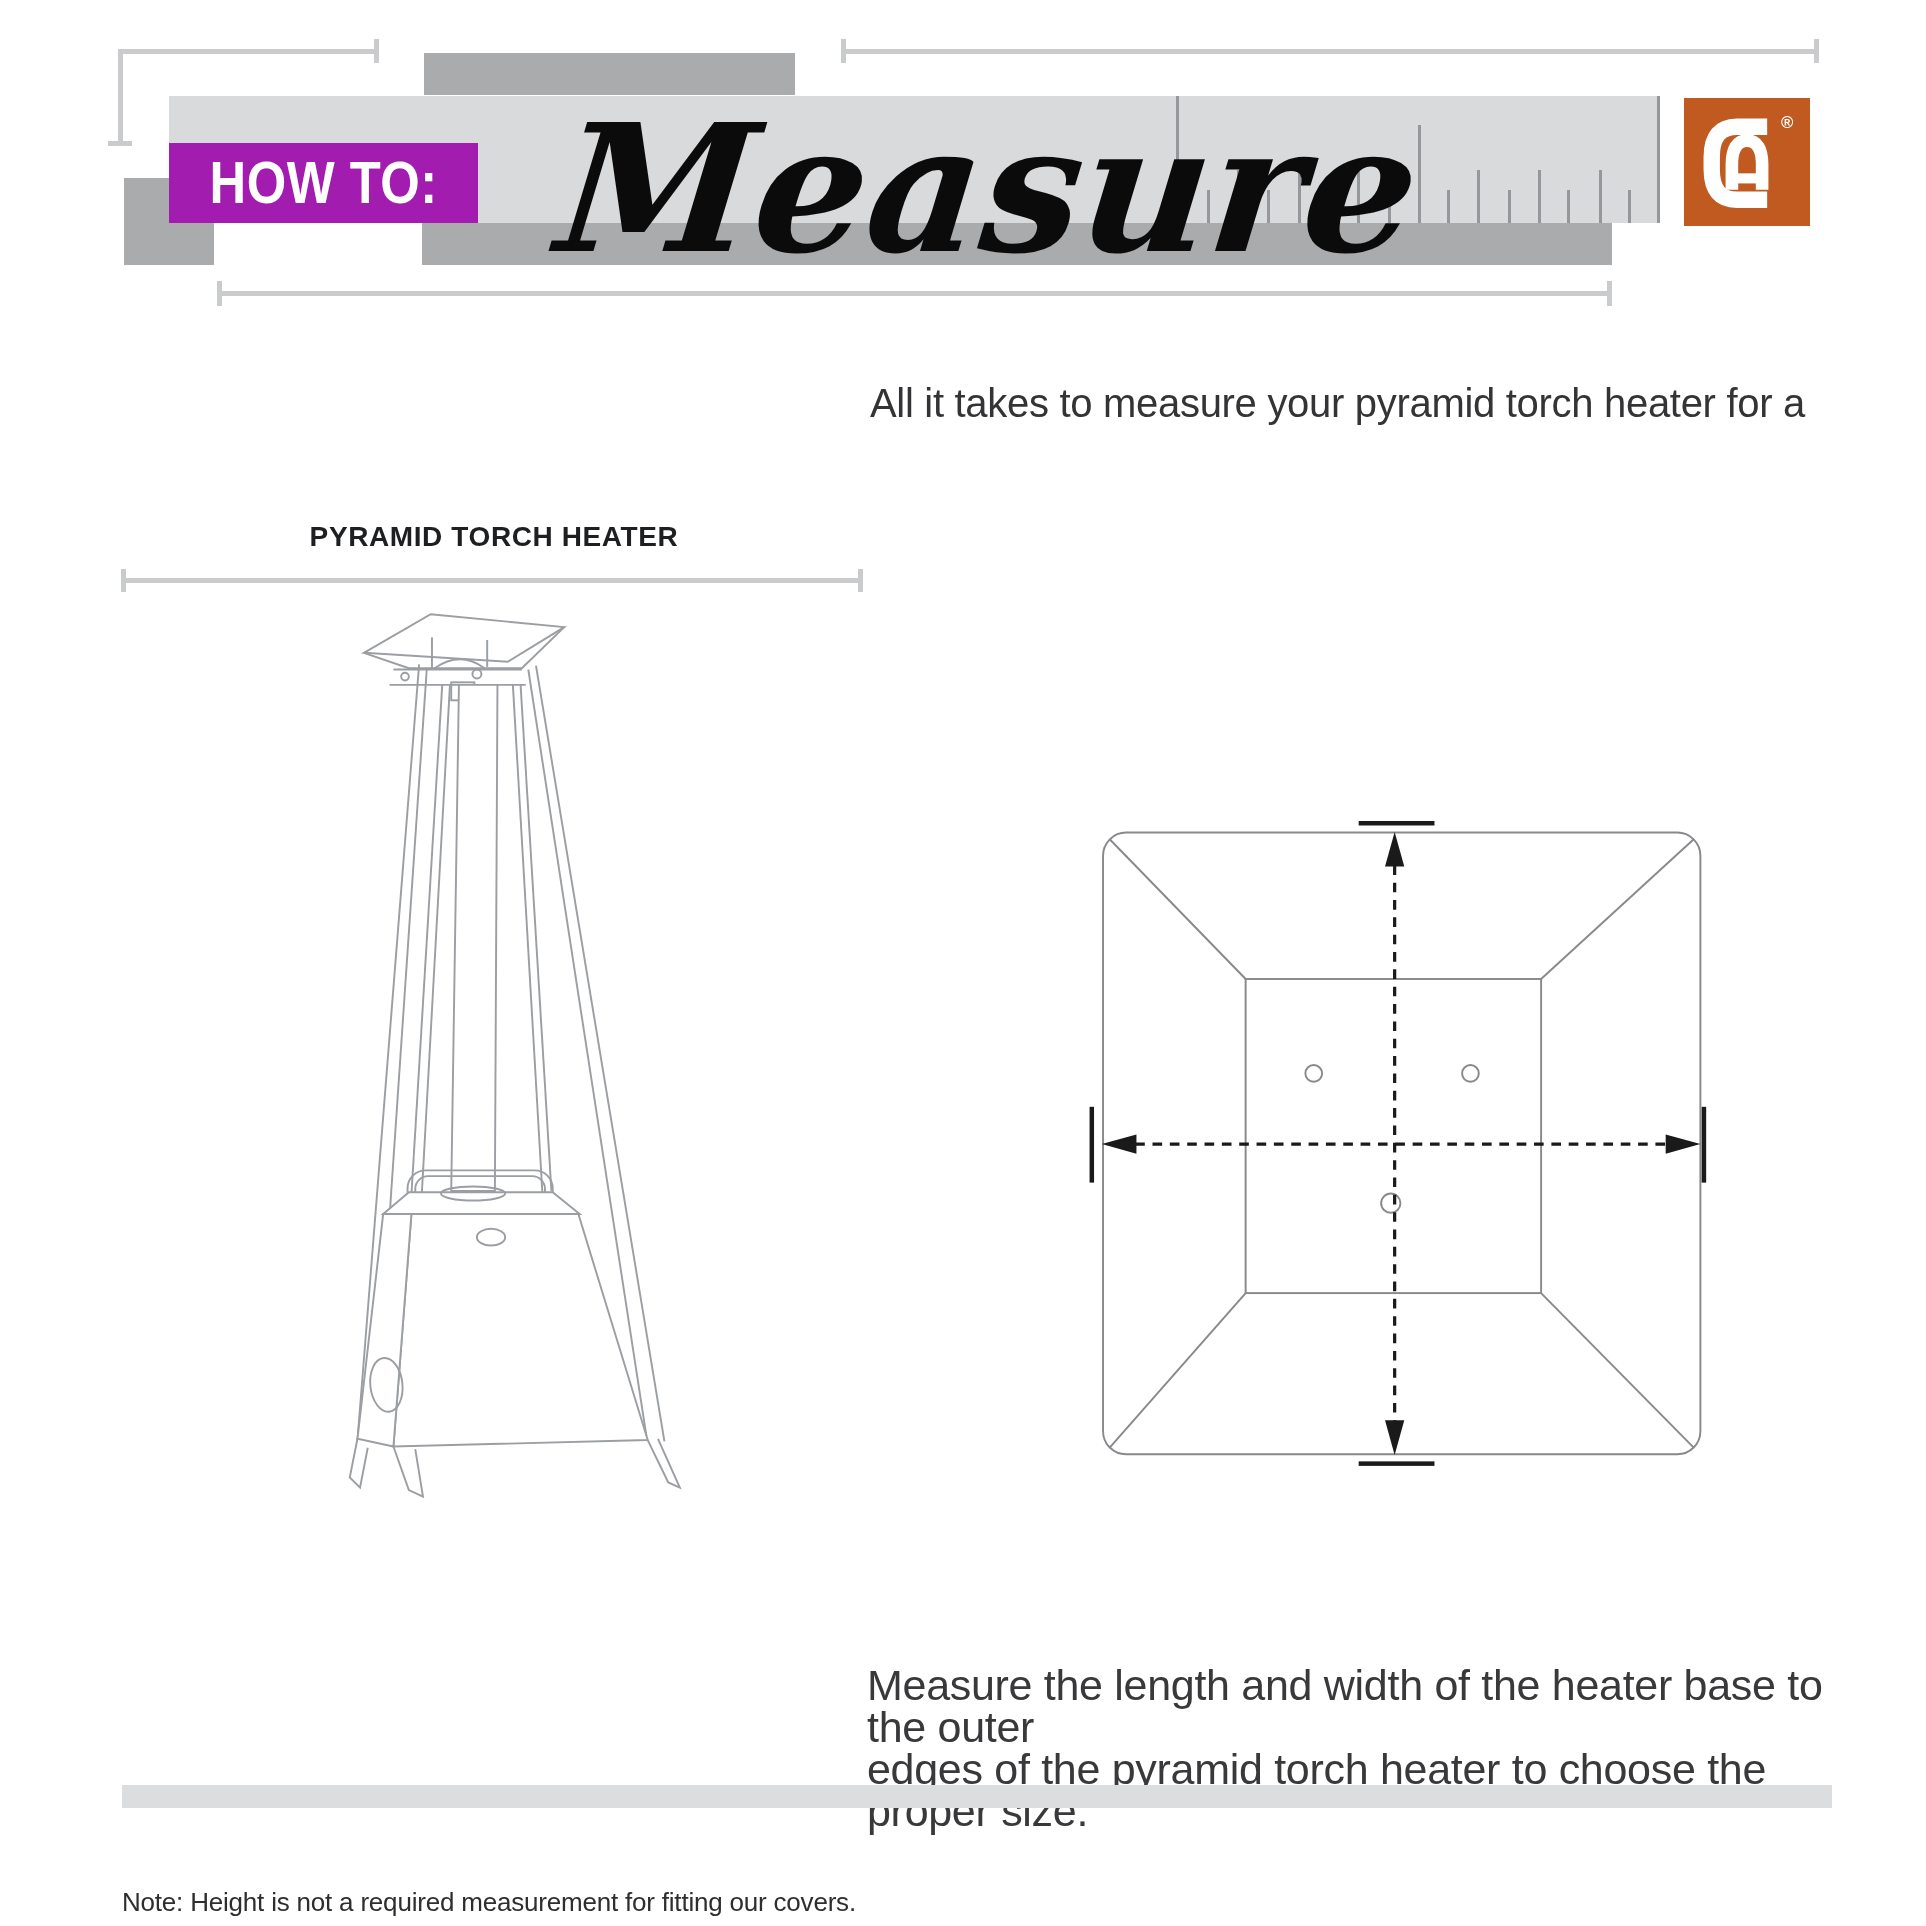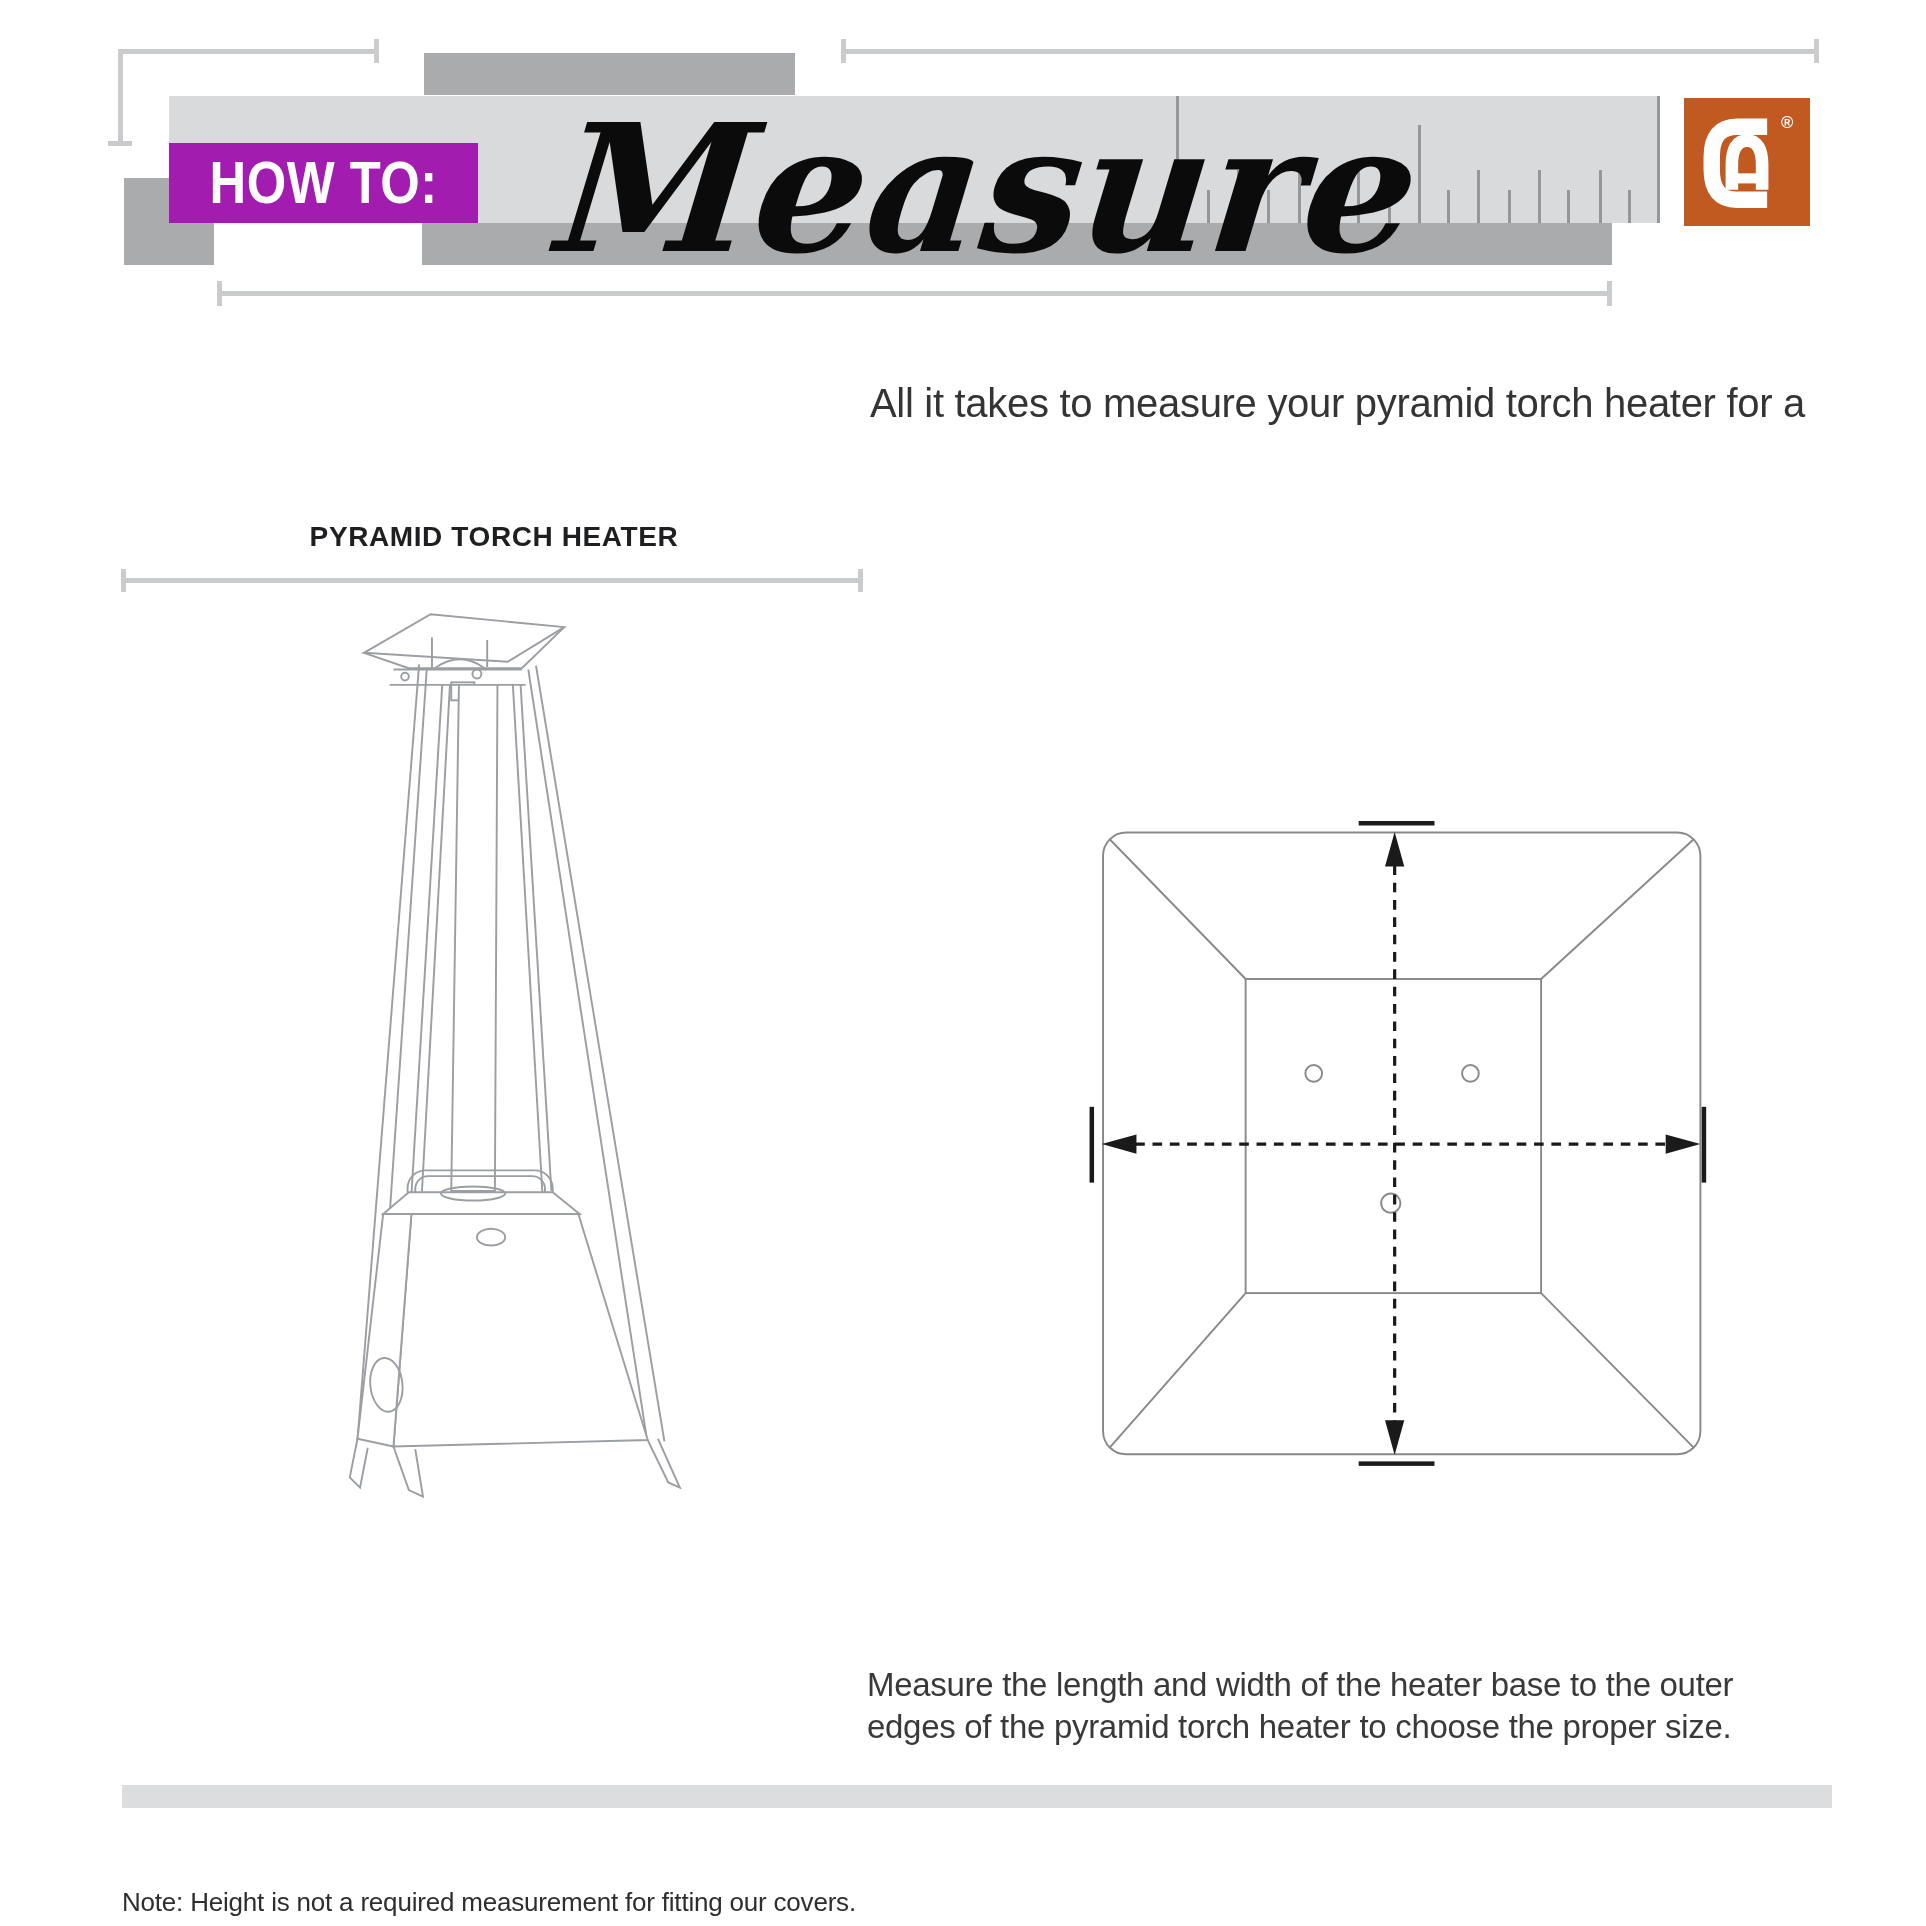--- a/index.html
+++ b/index.html
@@ -33,21 +33,21 @@
   .logo{background:#c05a20;}
   .logo .reg{position:absolute;top:15.4px;right:16.7px;color:#ffffff;font-size:16.7px;font-weight:700;}
   
   .intro{
     text-align:right;font-size:40px;line-height:49px;color:#343436;letter-spacing:-0.3px;
   }
   .intro .reg-sup{font-size:22px;vertical-align:super;line-height:0;}
   .heater-label{
     font-size:28px;font-weight:700;letter-spacing:0.6px;color:#1e1f21;text-align:center;white-space:nowrap;
   }
-  .instruction{font-size:33px;line-height:42px;color:#39393b;letter-spacing:-0.3px;}
+  .instruction{font-size:43px;line-height:42px;color:#39393b;letter-spacing:-0.3px;}
   .divider{background:#dcddde;}
   .footnote{font-size:26px;color:#2e2e30;letter-spacing:-0.2px;}
   svg{display:block;}
 </style>
 </head>
 <body>
 
 <div class="page">
 
   <div class="abs bline" style="left:118px;top:49px;width:260px;height:4.5px;"></div>

